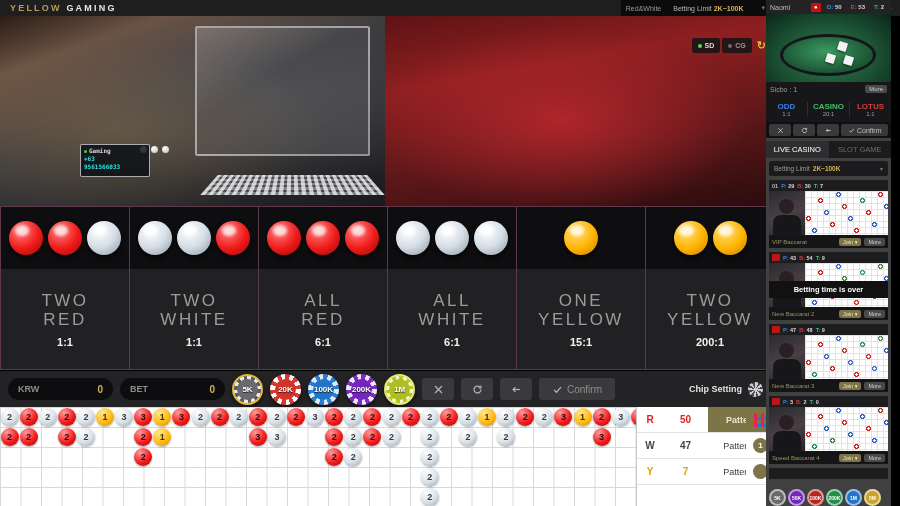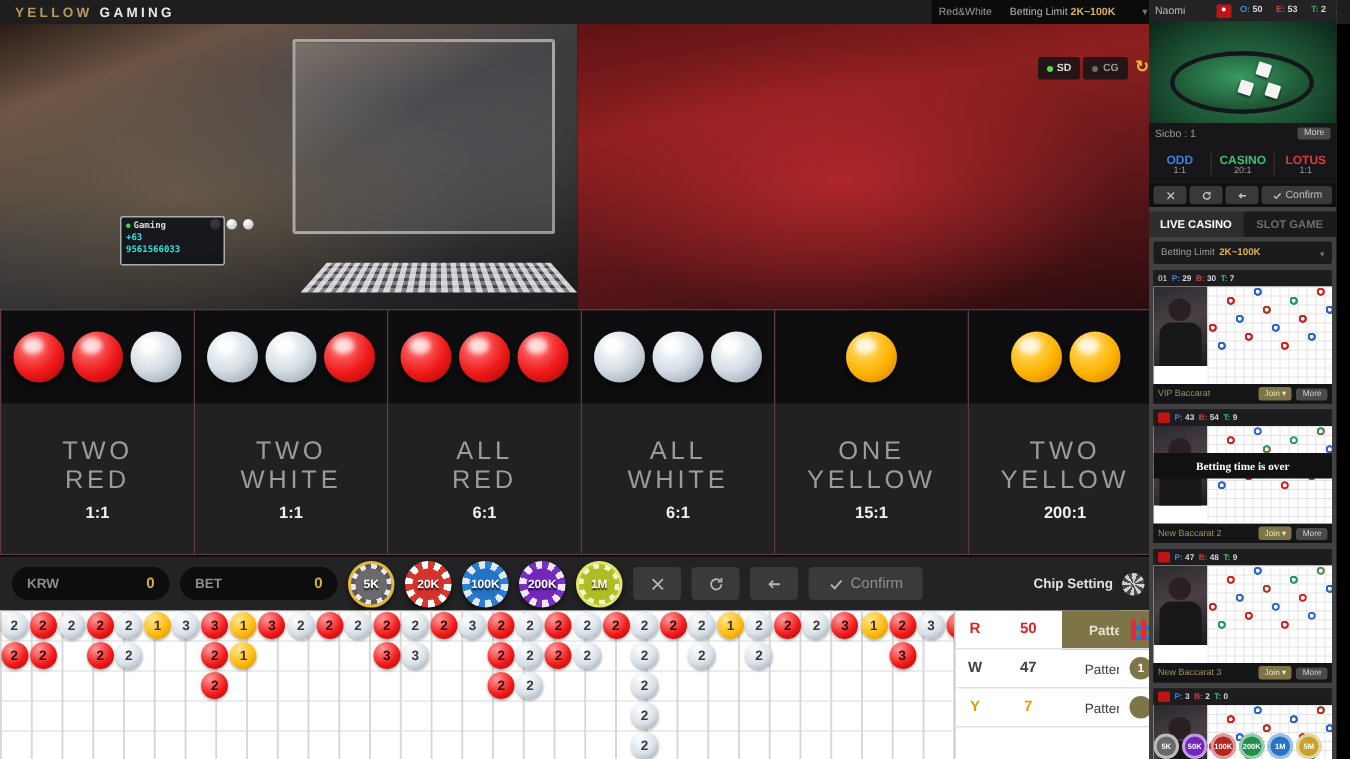--- a/index.html
+++ b/index.html
@@ -187,33 +187,33 @@
   .odds3 .o { font-size:6px; color:#9e9e9e; }
   .o-odd { color:#3f7fe0; } .o-tri { color:#3fbf6a; } .o-even { color:#d93c3c; }
   .sidebtns { height:16px; display:flex; gap:2px; padding:0 3px; align-items:center; background:#101012; }
   .sbtn { flex:1; height:12px; background:#39393c; border-radius:2px; display:flex;
           align-items:center; justify-content:center; color:#c0c0c0; font-size:7px; gap:2px; }
   .sbtn.wide { flex:2.1; }
   .sbtn svg { width:7px; height:7px; stroke:#c8c8c8; fill:none; stroke-width:2; }
 
   .tabs { height:17px; display:flex; margin-top:3px; }
   .tab { flex:1; display:flex; align-items:center; justify-content:center;
-         font-size:7.5px; font-weight:bold; background:#1b1b1d; color:#6e6e70; }
+         font-size:7.5px; font-weight:normal; background:#1b1b1d; color:#6e6e70; }
   .tab.active { background:#2e2e31; color:#fff; }
   .limitsel { height:15px; margin:3px 3px 0; background:#1b1b1d; border-radius:2px;
               display:flex; align-items:center; padding:0 5px; }
   .limitsel .a { font-size:6.5px; color:#9a9a9a; }
   .limitsel .b { font-size:6.5px; color:#d8b35a; font-weight:bold; margin-left:3px; }
   .limitsel .c { margin-left:auto; font-size:6px; color:#777; }
 
   .tablecard { margin:4px 3px 0; background:#151517; position:relative; }
   .tchead { height:11px; display:flex; align-items:center; gap:3px; padding:0 3px; background:#1d1d20; }
   .tchead .sq { width:8px; height:7px; background:#c01414; border-radius:1px; }
   .tchead .st { font-size:5.5px; font-weight:bold; }
-  .tcbody { height:65px; display:flex; background:#fff; position:relative; overflow:hidden;font-family:Liberation Serif, serif; }
+  .tcbody { height:44px; display:flex; background:#fff; position:relative; overflow:hidden; }
   .tcpic { width:36px; height:53px; flex:0 0 auto;
            background:linear-gradient(160deg,#2a2a2e,#4a4046 45%,#1b1b1f); position:relative; }
   .tcpic .head { position:absolute; left:10px; top:8px; width:15px; height:15px; border-radius:50%;
                  background:#2a2024; }
   .tcpic .body { position:absolute; left:4px; top:24px; width:28px; height:29px; border-radius:8px 8px 0 0;
                  background:#17171a; }
   .tcroad { flex:1; position:relative; background:#fff;
      background-image:linear-gradient(#e3e3e3 1px,transparent 1px),
                       linear-gradient(90deg,#e3e3e3 1px,transparent 1px);
      background-size:6px 6px; }

